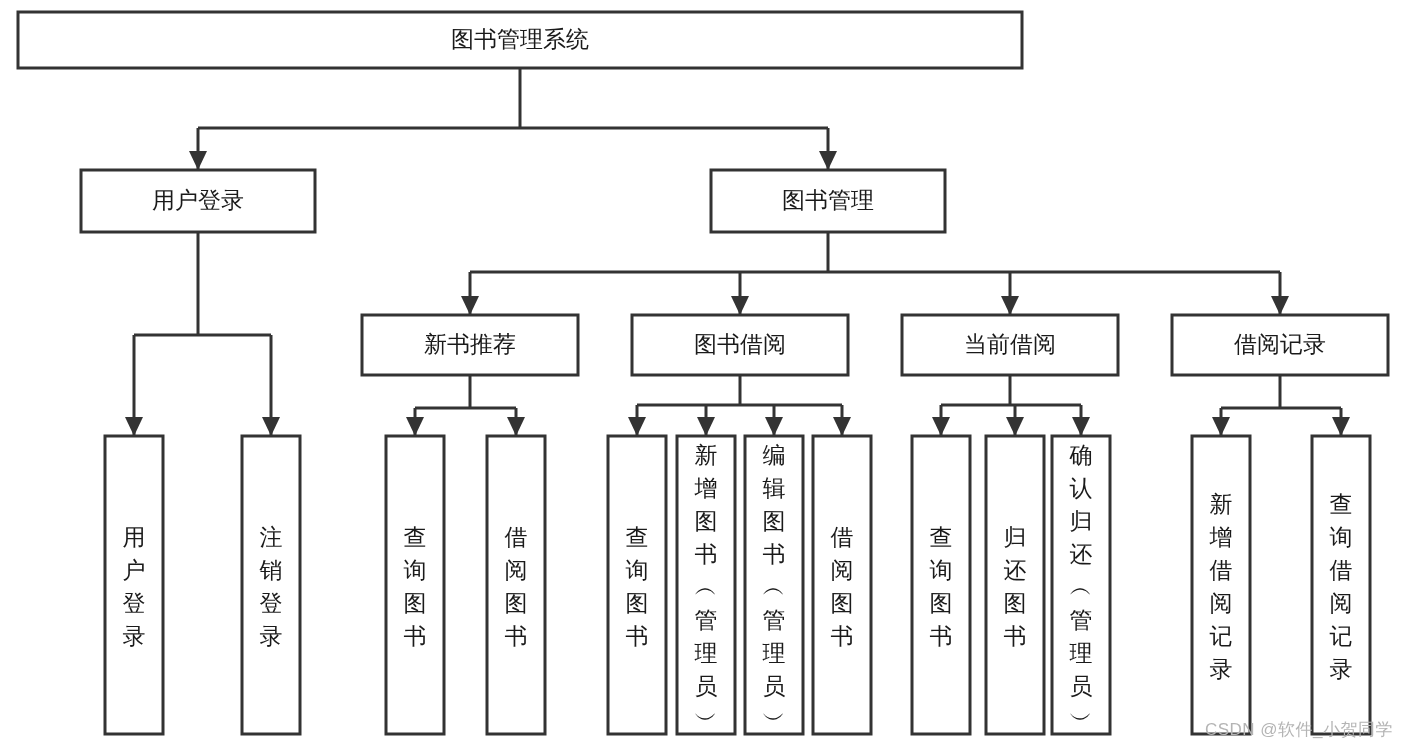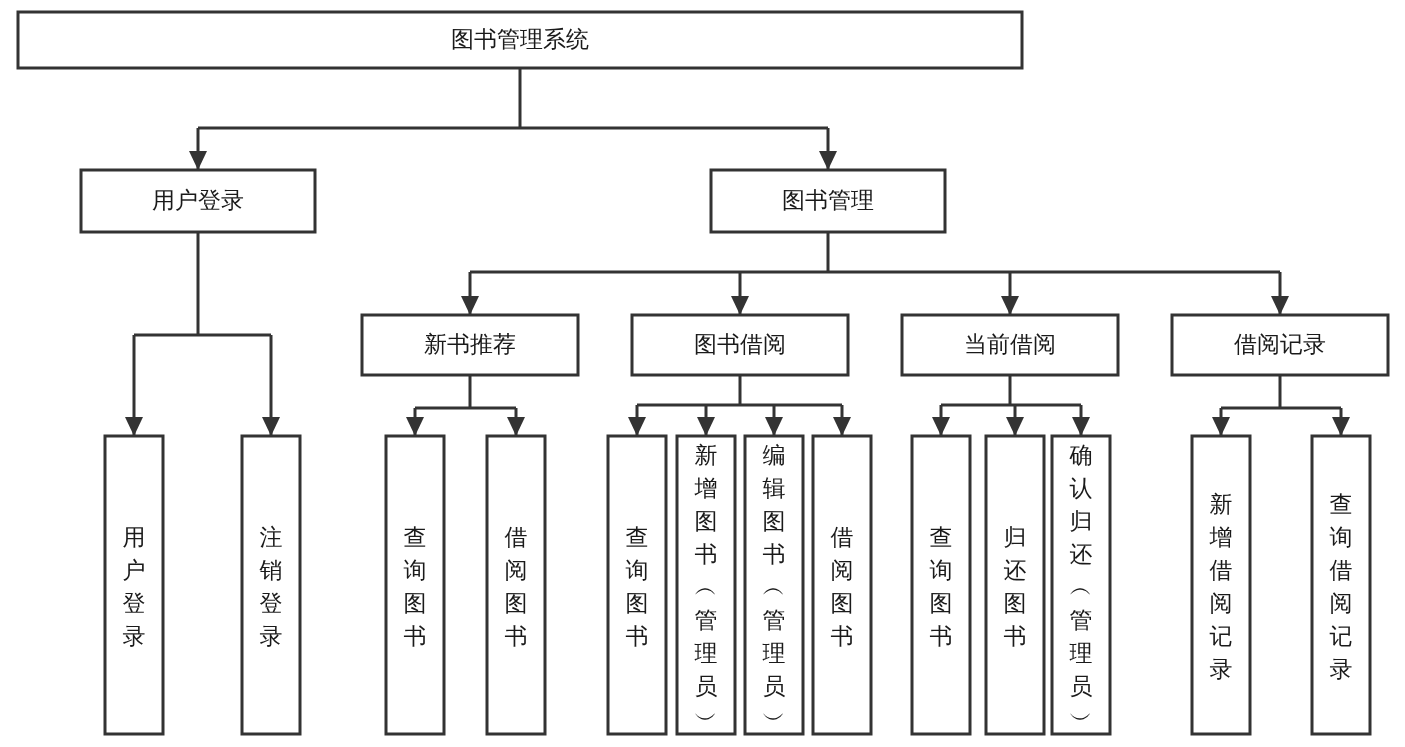--- a/index.html
+++ b/index.html
@@ -203,13 +203,14 @@
           <rect x="1192" y="436" width="58" height="298" class="node-box"></rect>
           <text x="1221" y="512" class="node-label-v"><tspan x="1221" dy="0">新</tspan><tspan x="1221" dy="33">增</tspan><tspan x="1221" dy="33">借</tspan><tspan x="1221" dy="33">阅</tspan><tspan x="1221" dy="33">记</tspan><tspan x="1221" dy="33">录</tspan></text>
         </g>
         <g>
           <rect x="1312" y="436" width="58" height="298" class="node-box"></rect>
           <text x="1341" y="512" class="node-label-v"><tspan x="1341" dy="0">查</tspan><tspan x="1341" dy="33">询</tspan><tspan x="1341" dy="33">借</tspan><tspan x="1341" dy="33">阅</tspan><tspan x="1341" dy="33">记</tspan><tspan x="1341" dy="33">录</tspan></text>
         </g>
       </g>
   </svg>
 
+  <div class="watermark">CSDN @软件_小贺同学</div>
 </div>
 
 </body></html>

